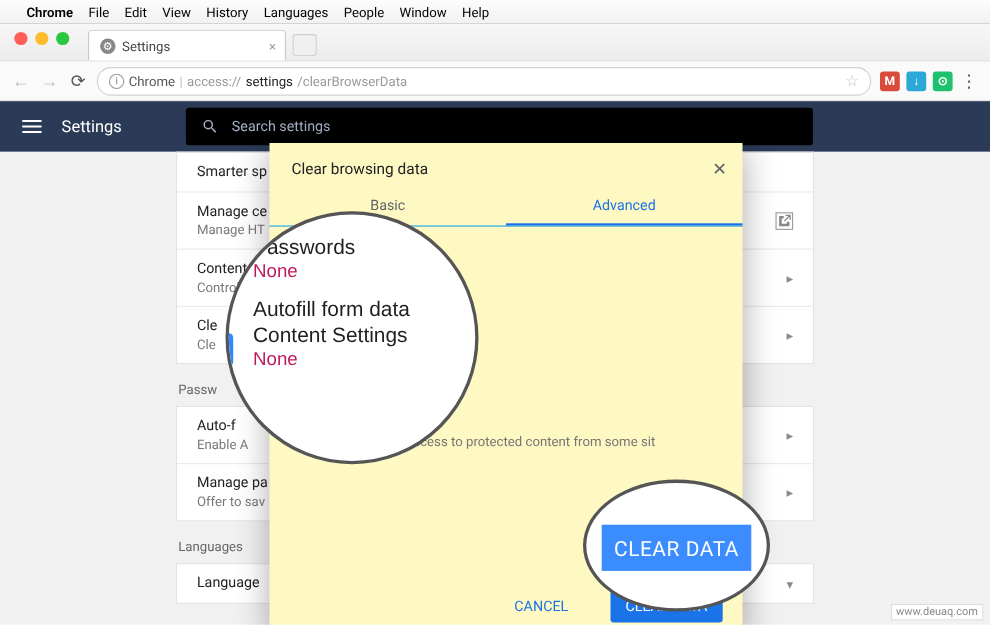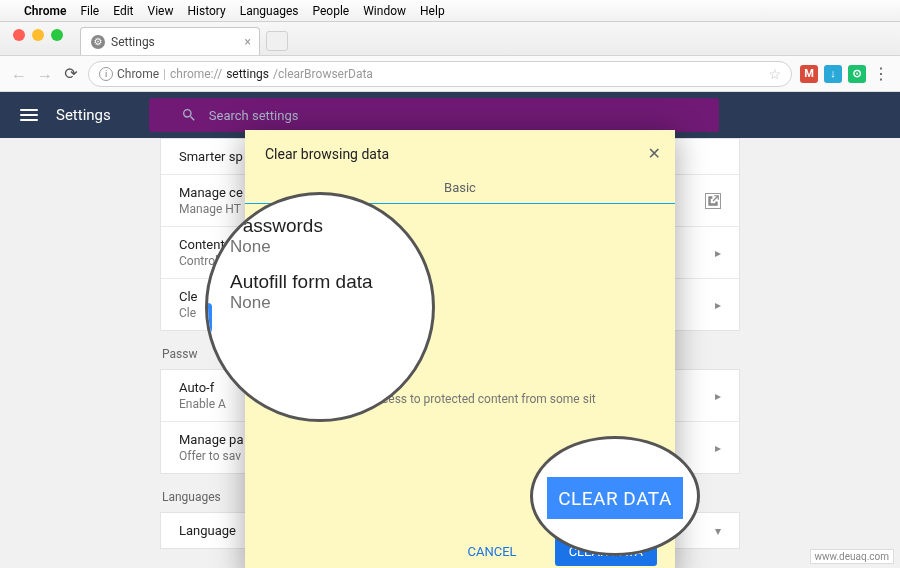--- a/index.html
+++ b/index.html
@@ -27,21 +27,21 @@
 .omnibox { flex:1; height:26px; background:#fff; border:1px solid #d2d2d2; border-radius:20px; display:flex; align-items:center; padding:0 10px; font-size:12px; color:#555; gap:4px;}
 .omnibox .info{width:14px;height:14px;border:1px solid #999;border-radius:50%;display:flex;align-items:center;justify-content:center;font-size:9px;color:#777;}
 .omnibox .star{margin-left:auto;color:#bfbfbf;font-size:14px;}
 .extgroup{display:flex;gap:6px;align-items:center;}
 .ext{width:18px;height:18px;display:flex;align-items:center;justify-content:center;font-size:11px;font-weight:700;color:#fff;border-radius:3px;}
 
 
 .sheader { height: 46px; background:#2b3a57; color:#fff; display:flex; align-items:center; padding:0 20px; gap:18px; font-size:15px;}
 .burger{display:flex;flex-direction:column;gap:3px;cursor:pointer;} .burger span{width:18px;height:2px;background:#fff;border-radius:1px;}
 .sheader .title{font-weight:400;}
-.searchbox{margin-left:20px;flex:0 0 570px;height:34px;background:#701a75;border-radius:3px;display:flex;align-items:center;padding:0 32px;gap:12px;color:#a8b3c7;font-size:13px;}
+.searchbox{margin-left:40px;flex:0 0 570px;height:34px;background:#000000;border-radius:3px;display:flex;align-items:center;padding:0 14px;gap:12px;color:#a8b3c7;font-size:13px;}
 .searchbox svg{width:16px;height:16px;fill:#a8b3c7;}
 
 
 .sbody{background:#f1f1f1;height:calc(568px - 22px - 34px - 36px - 46px);padding:0;position:relative;}
 .column{width:580px;margin:0 auto;}
 .card{background:#fff;border:1px solid #e3e3e3;margin-bottom:0;}
 .row{border-top:1px solid #e9e9e9;padding:10px 18px;display:flex;align-items:center;justify-content:space-between;}
 .row:first-child{border-top:none;}
 .row .rt{font-size:13px;color:#222;}
 .row .rs{font-size:12px;color:#787878;margin-top:2px;}
@@ -65,21 +65,21 @@
 .dactions{display:flex;justify-content:flex-end;gap:24px;padding:10px 18px 14px;}
 .btn{padding:7px 14px;font-size:13px;border-radius:3px;cursor:pointer;text-transform:uppercase;}
 .btn.flat{color:#1a73e8;background:transparent;}
 .btn.prim{color:#fff;background:#1a73e8;}
 
 
 .mag{position:absolute;border-radius:50%;border:3px solid #555;background:#fff;z-index:20;overflow:hidden;}
 .mag1{left:205px;top:192px;width:230px;height:230px;}
 .mag1 .inner{padding:18px 22px;font-family:"Helvetica Neue",sans-serif;}
 .mag1 .mh{font-size:19px;color:#1f1f1f;font-weight:400;margin-top:2px;}
-.mag1 .ms{font-size:17px;color:#737373;margin-top:0;margin-bottom:14px;}
+.mag1 .ms{font-size:17px;color:#be185d;margin-top:0;margin-bottom:14px;}
 .magchk{position:absolute;left:-26px;top:108px;width:30px;height:30px;background:#2f88ff;border-radius:4px;display:flex;align-items:center;justify-content:center;}
 .magchk.off{background:#fff;border:2px solid #666;left:-24px;top:6px;}
 .magchk svg{width:20px;height:20px;}
 
 .mag2{left:530px;top:436px;width:170px;height:120px; border-radius:85px/60px;}
 .mag2 .pill{position:absolute;top:38px;left:14px;right:14px;height:42px;background:#3b8cff;color:#fff;display:flex;align-items:center;justify-content:center;font-size:19px;letter-spacing:.5px;}
 
 
 .wm{position:absolute;right:6px;bottom:4px;font-size:10px;color:#888;background:#fff;padding:1px 4px;border:1px solid #ddd;}
 </style>
@@ -114,21 +114,21 @@
 </div>
 
 <div class="toolbar">
   <span class="navicon dis">←</span>
   <span class="navicon dis">→</span>
   <span class="navicon">⟳</span>
   <div class="omnibox">
     <span class="info">i</span>
     <span>Chrome</span>
     <span style="color:#bbb">|</span>
-    <span style="color:#999">chrome://</span>
+    <span style="color:#999">access://</span>
       <span style="color:#222">settings</span>
       <span style="color:#999">/clearBrowserData</span>
     <span class="star">☆</span>
   </div>
   <div class="extgroup">
     <div class="ext" style="background:#d94b3b">M</div>
     <div class="ext" style="background:#2aa8d8">↓</div>
     <div class="ext" style="background:#1ec16e">⊙</div>
     <span class="navicon">⋮</span>
   </div>
@@ -204,20 +204,21 @@
       </div>
     </div>
   </div>
 </div>
 
 <div class="dialog">
   <h3>Clear browsing data</h3>
   <span class="close">✕</span>
   <div class="dtabs">
     <div class="dtab">Basic</div>
+    <div class="dtab active">Advanced</div>
   </div>
   <div class="dbody">
     <div style="height:120px"></div>
     <div class="ditem">
       <div class="chk"></div>
       <div class="dtext">
           <div class="dl"></div>
           <div class="dd">mail, and 3 more)</div>
         </div>
     </div>
@@ -239,20 +240,21 @@
   <div class="magchk off"></div>
   <div class="magchk">
     <svg viewBox="0 0 24 24" fill="none" stroke="#fff" stroke-width="3.5">
         <path d="M5 12l5 5L20 7"></path>
       </svg>
   </div>
   <div class="inner">
     <div class="mh">Passwords</div>
     <div class="ms">None</div>
     <div class="mh">Autofill form data</div>
+    <div class="mh">Content Settings</div>
     <div class="ms">None</div>
   </div>
 </div>
 
 <div class="mag mag2">
   <div class="pill">CLEAR DATA</div>
 </div>
 
 <div class="wm">www.deuaq.com</div>
 

